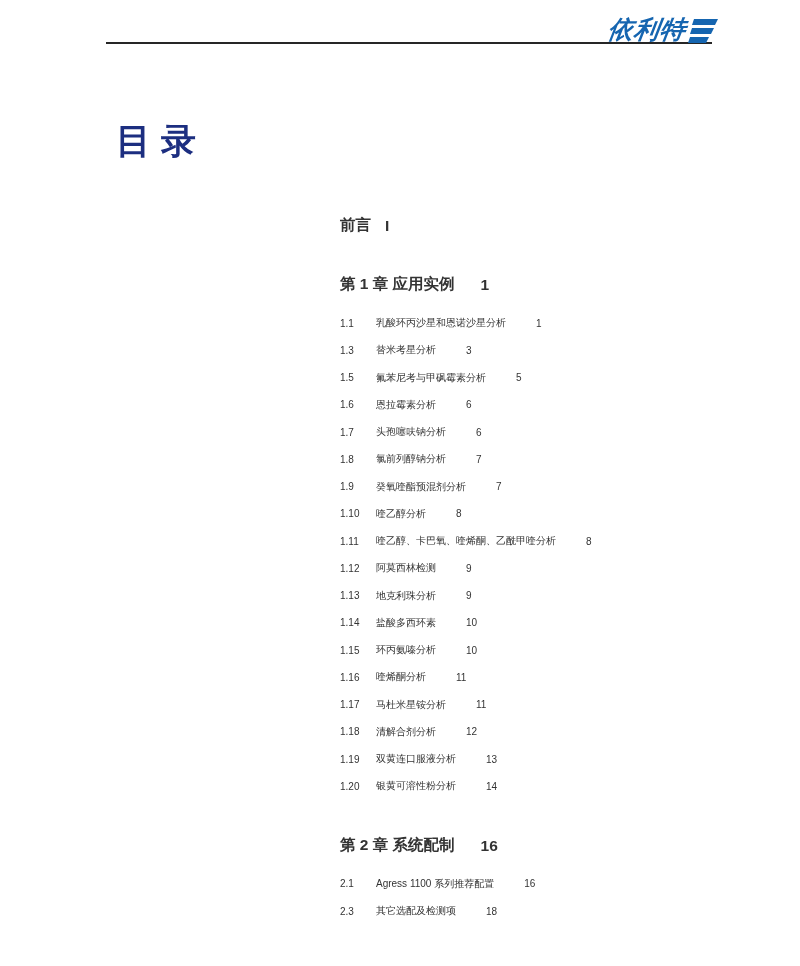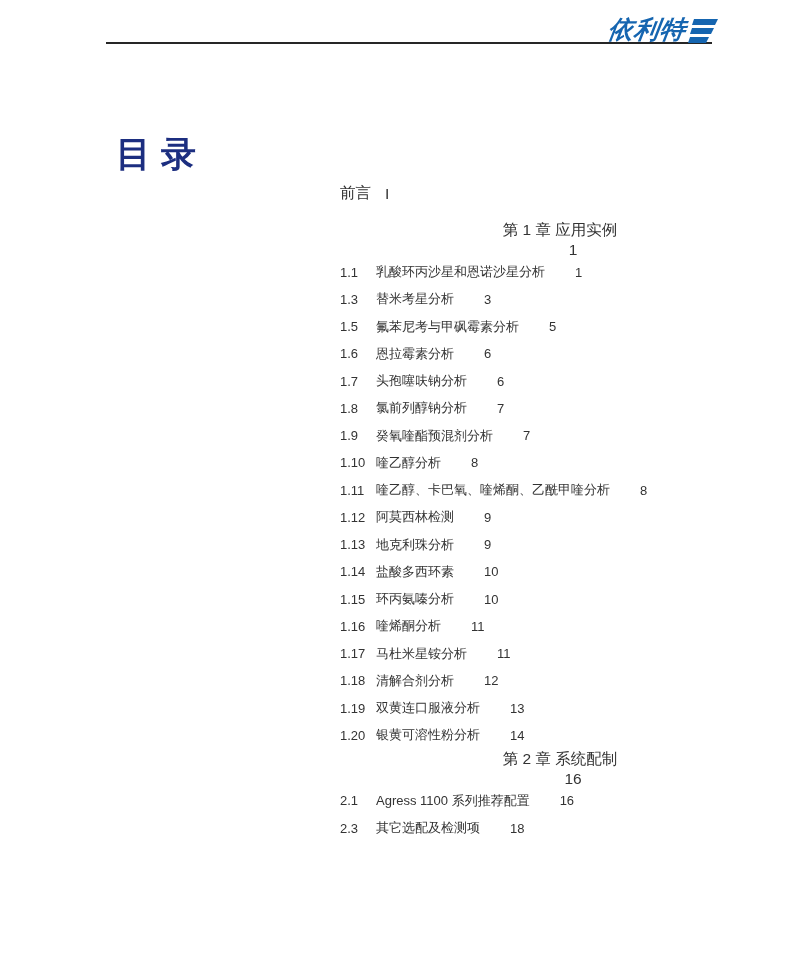--- a/index.html
+++ b/index.html
@@ -43,50 +43,51 @@
   }
   .logo-stripes {
     margin-left: 2px;
     display: block;
   }
 
   
   .doc-title {
     position: absolute;
     left: 116px;
-    top: 111px;
+    top: 98px;
     font-family: "Liberation Serif", "DejaVu Serif", serif;
     font-size: 35px;
     font-weight: bold;
     letter-spacing: 10px;
     line-height: 1.2;
   }
 
   
   .toc {
     position: absolute;
     left: 340px;
     top: 180px;
     width: 440px;
     color: #333333;
   }
   .toc-row {
     height: 27.25px;
     display: flex;
     align-items: center;
-    font-size: 13px;
+    font-size: 10px;
     white-space: nowrap;
   }
   .toc-row.preface,
   .toc-row.chapter {
-    font-weight: normal;
+    font-weight: bold;
     font-size: 15.5px;
+    margin-top: 32px;
   }
   .toc-row.preface { margin-bottom: 13px; }
-  .toc-row.chapter { margin-bottom: 11px; flex-direction: column; }
+  .toc-row.chapter { margin-bottom: 11px; }
   .toc-row .num {
     flex: none;
     width: 36px;
   }
   .toc-row .page { margin-left: 30px; }
   .toc-row.chapter .page { margin-left: 26px; }
   .toc-row.preface .page { margin-left: 14px; }
 </style>
 </head>
 <body>

